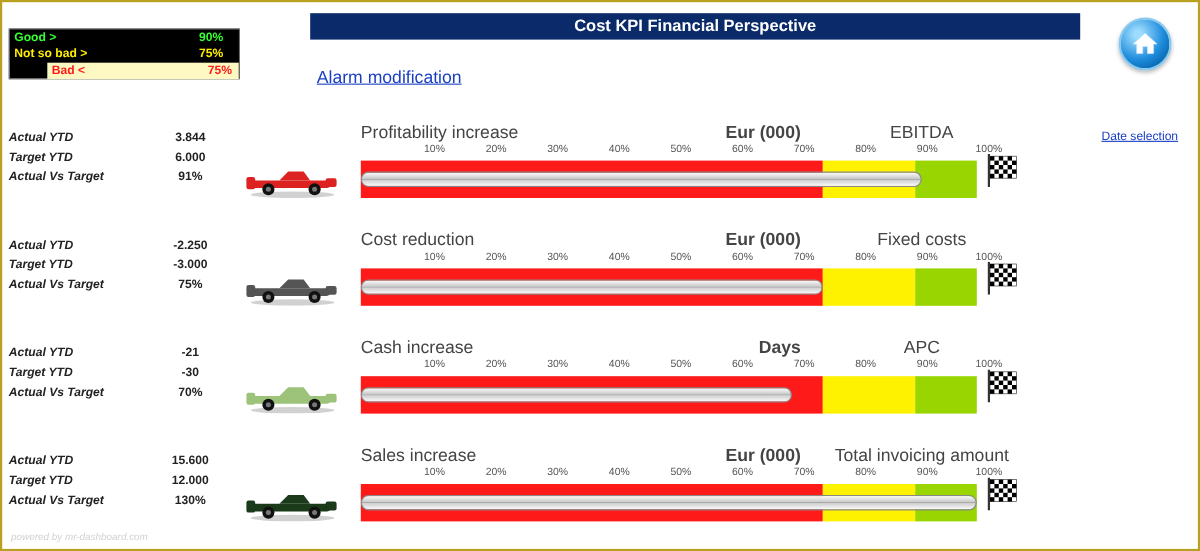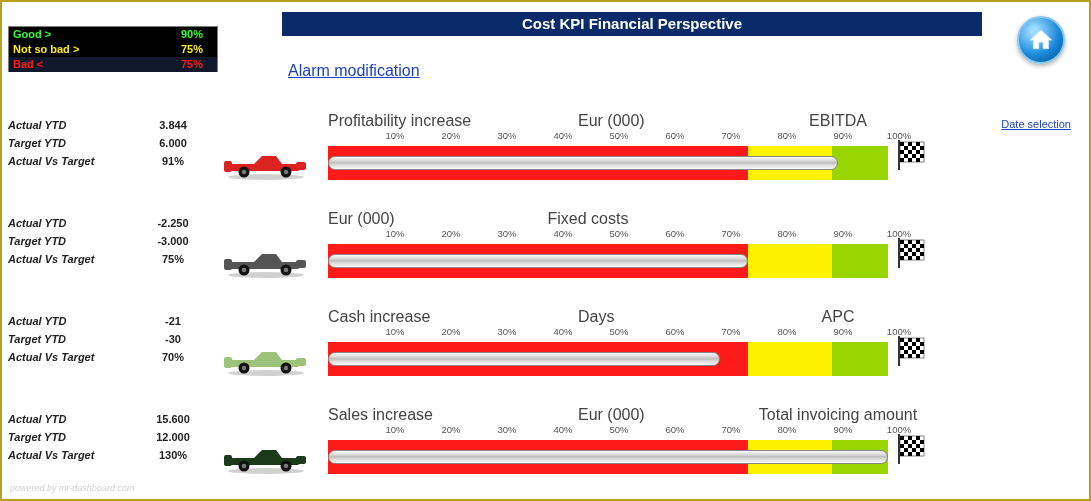--- a/index.html
+++ b/index.html
@@ -43,36 +43,36 @@
     background: #000;
     border: 1px solid #7a7a7a;
     font-weight: bold;
     font-size: 11px;
   }
   .legend-row { display:flex; height:15px; line-height:15px;}
   .legend-lab { width: 140px; padding-left:4px;}
   .legend-val { width: 60px; text-align:right; padding-right:6px;}
   .lg-good { color:#33ff33; background:#000;}
   .lg-nsb  { color:#ffee00; background:#000;}
-  .lg-bad  { color:#ff1a1a; background:#0f172a;}
+  .lg-bad  { color:#ff1a1a; background:#fef9c3;margin-left:34px;}
   .link-alarm { position:absolute; left:286px; top:60px; color:#1a3fc4; text-decoration:underline; font-size:16px; cursor:pointer;}
   .link-date  { position:absolute; right:18px; top:116px; color:#1a3fc4; text-decoration:underline; font-size:11px; cursor:pointer;}
   .kpi-block {
     position: absolute;
     left: 6px;
     width: 1070px;
     height: 94px;
   }
   .kpi-labels { position:absolute; left:0; top:8px; width:200px; font-size:11px; color:#222;}
   .kpi-labels .row { display:flex; justify-content:space-between; height:18px; line-height:18px;}
   .kpi-labels .lab { font-weight:bold; font-style:italic;}
   .kpi-labels .val { font-weight:bold; width:70px; text-align:center;}
   .kpi-header { position:absolute; left:320px; top:4px; width:620px; height:16px; font-size:16px; color:#444; display:flex;}
   .kpi-header .name { width:250px;}
-  .kpi-header .unit { width:150px; text-align:left;}
+  .kpi-header .unit { width:150px; text-align:right;font-weight:bold;}
   .kpi-header .desc { width:220px; text-align:center;}
   .ticks { position:absolute; left:320px; top:22px; width:560px; height:14px; font-size:9.5px; color:#555;}
   .ticks span { position:absolute; transform:translateX(-50%);margin-left:11px;}
   .track-wrap { position:absolute; left:320px; top:38px; width:560px; height:34px;}
   .track-bg { position:absolute; left:0; top:0; width:100%; height:100%; }
   .seg { position:absolute; top:0; height:100%;}
   .seg.red { background:#ff1a1a;}
   .seg.yel { background:#fff200;}
   .seg.grn { background:#99d500;}
   .progress {
@@ -195,20 +195,21 @@
     <div class="row">
           <span class="lab">Target YTD</span>
           <span class="val">-3.000</span>
         </div>
     <div class="row">
           <span class="lab">Actual Vs Target</span>
           <span class="val">75%</span>
         </div>
       </div>
       <div class="kpi-header">
+    <div class="name">Cost reduction</div>
     <div class="unit">Eur (000)</div>
     <div class="desc">Fixed costs</div>
       </div>
       <div class="ticks">
         <span style="left: 10%;">10%</span>
         <span style="left: 20%;">20%</span>
         <span style="left: 30%;">30%</span>
         <span style="left: 40%;">40%</span>
         <span style="left: 50%;">50%</span>
         <span style="left: 60%;">60%</span>

